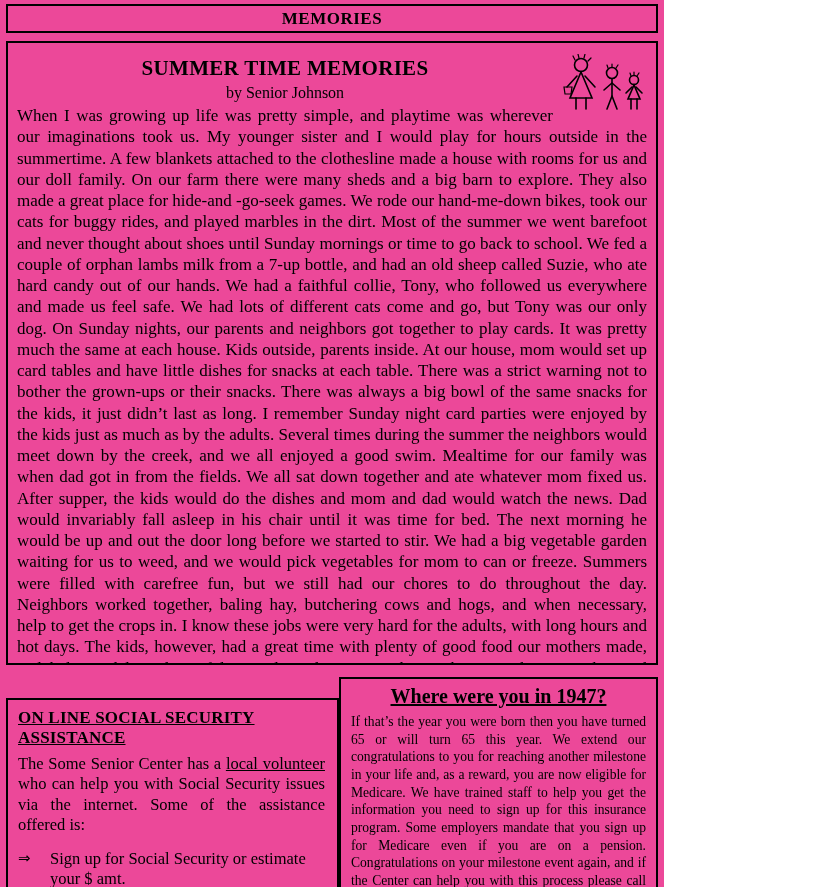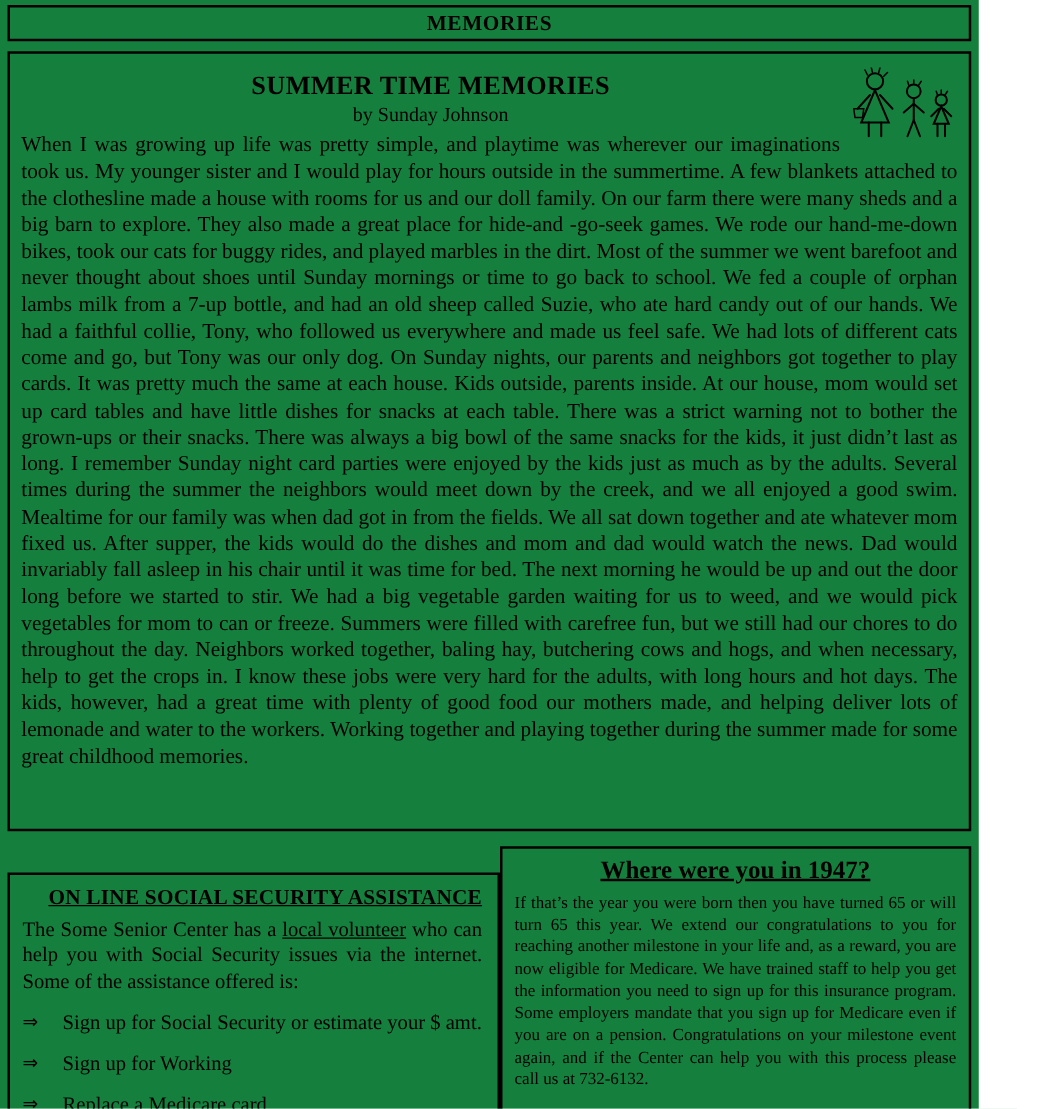--- a/index.html
+++ b/index.html
@@ -1,19 +1,19 @@
 <!DOCTYPE html>
 <html><head>
 <meta charset="utf-8">
 <style>
   * { margin: 0; padding: 0; box-sizing: border-box; }
   html, body { background: #ffffff; }
   .page {
-    width: 783px; height: 887px;
-    background: #15803d; color: #000;
+    width: 664px; height: 887px;
+    background: #ec4899; color: #000;
     font-family: "Liberation Serif", serif;
     padding: 4px 6px 5px 6px;
     position: relative;
     overflow: hidden;
   }
   .banner {
     border: 2px solid #000;
     height: 29px;
     display: flex; align-items: center; justify-content: center;
     font-weight: bold; font-size: 17px; letter-spacing: .5px;
@@ -51,21 +51,21 @@
     height: 227px;
   }
   .ss-box {
     width: 412px; height: 206px;
     border: 2px solid #000;
     padding: 7px 12px 6px 10px;
   }
   .ss-title {
     font-size: 17px; font-weight: bold;
     text-decoration: underline;
-    text-align: right;
+    text-align: left;
     margin: 1px 0 6px 0;
     letter-spacing: .2px;
   }
   .ss-intro {
     font-size: 16.5px; line-height: 1.24;
     text-align: justify;
   }
   .ss-link { text-decoration: underline; }
   .ss-list { list-style: none; margin-top: 13px; }
   .ss-item { display: flex; font-size: 16.5px; line-height: 1.2; margin-bottom: 13px; }
@@ -114,21 +114,21 @@
         <path d="M49 42 L44 55 M49 42 L54 55"></path>
 
         <circle cx="71" cy="26" r="4.5"></circle>
         <path d="M68 22 L67 19 M71 21 L71 18 M74 22 L76 19" stroke-width="1.2"></path>
         <path d="M71 31 L65 45 L77 45 Z"></path>
         <path d="M68 45 L68 55 M74 45 L74 55"></path>
         <path d="M69 33 L63 39 M73 33 L79 39"></path>
       </svg>
     </div>
     <h1 class="article-title">SUMMER TIME MEMORIES</h1>
-    <div class="byline">by Sunday Johnson</div>
+    <div class="byline">by Senior Johnson</div>
     <p class="article-body">When I was growing up life was pretty simple, and playtime was wherever our imaginations took us. My younger sister and I would play for hours outside in the summertime. A few blankets attached to the clothesline made a house with rooms for us and our doll family. On our farm there were many sheds and a big barn to explore. They also made a great place for hide-and -go-seek games.  We rode our hand-me-down bikes, took our cats for buggy rides, and played marbles in the dirt. Most of the summer we went barefoot and never thought about shoes until Sunday mornings or time to go back to school. We fed a couple of orphan lambs milk from a 7-up bottle, and had an old sheep called Suzie, who ate hard candy out of our hands. We had a faithful collie, Tony, who followed us everywhere and made us feel safe. We had lots of different cats come and go, but Tony was our only dog. On Sunday nights, our parents and neighbors got together to play cards. It was pretty much the same at each house. Kids outside, parents inside. At our house, mom would set up card tables and have little dishes for snacks at each table. There was a strict warning not to bother the grown-ups or their snacks. There was always a big bowl of the same snacks for the kids, it just didn’t last as long. I remember Sunday night card parties were enjoyed by the kids just as much as by the adults. Several times during the summer the neighbors would meet down by the creek, and we all enjoyed a good swim. Mealtime for our family was when dad got in from the fields. We all sat down together and ate whatever mom fixed us. After supper, the kids would do the dishes and mom and dad would watch the news. Dad would invariably fall asleep in his chair until it was time for bed. The next morning he would be up and out the door long before we started to stir. We had a big vegetable garden waiting for us to weed, and we would pick vegetables for mom to can or freeze. Summers were filled with carefree fun, but we still had our chores to do throughout the day. Neighbors worked together, baling hay, butchering cows and hogs, and when necessary, help to get the crops in. I know these jobs were very hard for the adults, with long hours and hot days. The kids, however, had a great time with plenty of good food our mothers made, and helping deliver lots of lemonade and water to the workers. Working together and playing together during the summer made for some great childhood memories.</p>
   </div>
 
   <div class="bottom-row">
 
     <div class="ss-box">
       <h2 class="ss-title">ON LINE SOCIAL SECURITY ASSISTANCE</h2>
       <p class="ss-intro"><span>The Some Senior Center has a </span><span class="ss-link">local volunteer</span><span> who can help you with Social Security issues via the internet. Some of the assistance offered is:</span></p>
       <ul class="ss-list">
         <li class="ss-item">

